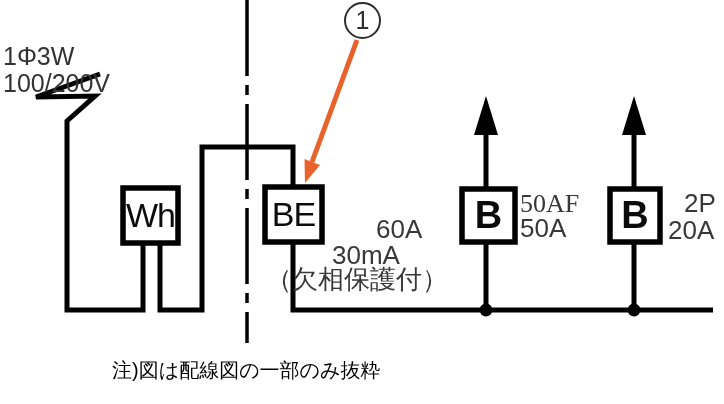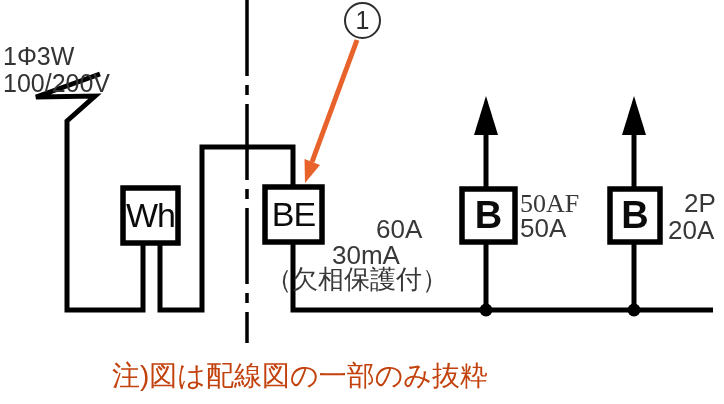--- a/index.html
+++ b/index.html
@@ -14,21 +14,21 @@
     position:absolute;display:flex;align-items:center;justify-content:center;
     color:#0b0b0b;font-size:34px;letter-spacing:-1px;
   }
   .device-lbl.bold{font-size:38px;font-weight:600;letter-spacing:0;}
   .callout-circle{
     position:absolute;left:344px;top:2px;width:37px;height:37px;
     border:2.5px solid #2e2e2e;border-radius:50%;box-sizing:border-box;
     display:flex;align-items:center;justify-content:center;
     font-size:25px;color:#2e2e2e;background:#fff;
   }
-  .footnote{position:absolute;left:112px;top:357px;font-size:28px;color:#c2410c;white-space:nowrap;}
+  .footnote{position:absolute;left:112px;top:357px;font-size:20px;color:#000000;white-space:nowrap;}
 </style>
 </head>
 <body>
 
 <div class="stage">
 
   <svg width="724" height="404" viewBox="0 0 724 404">
 
     <path d="M100,74 L36,97 L95,96 L67,121 L67,310 L143,310 L143,243" fill="none" stroke="#000" stroke-width="5"></path>
 

